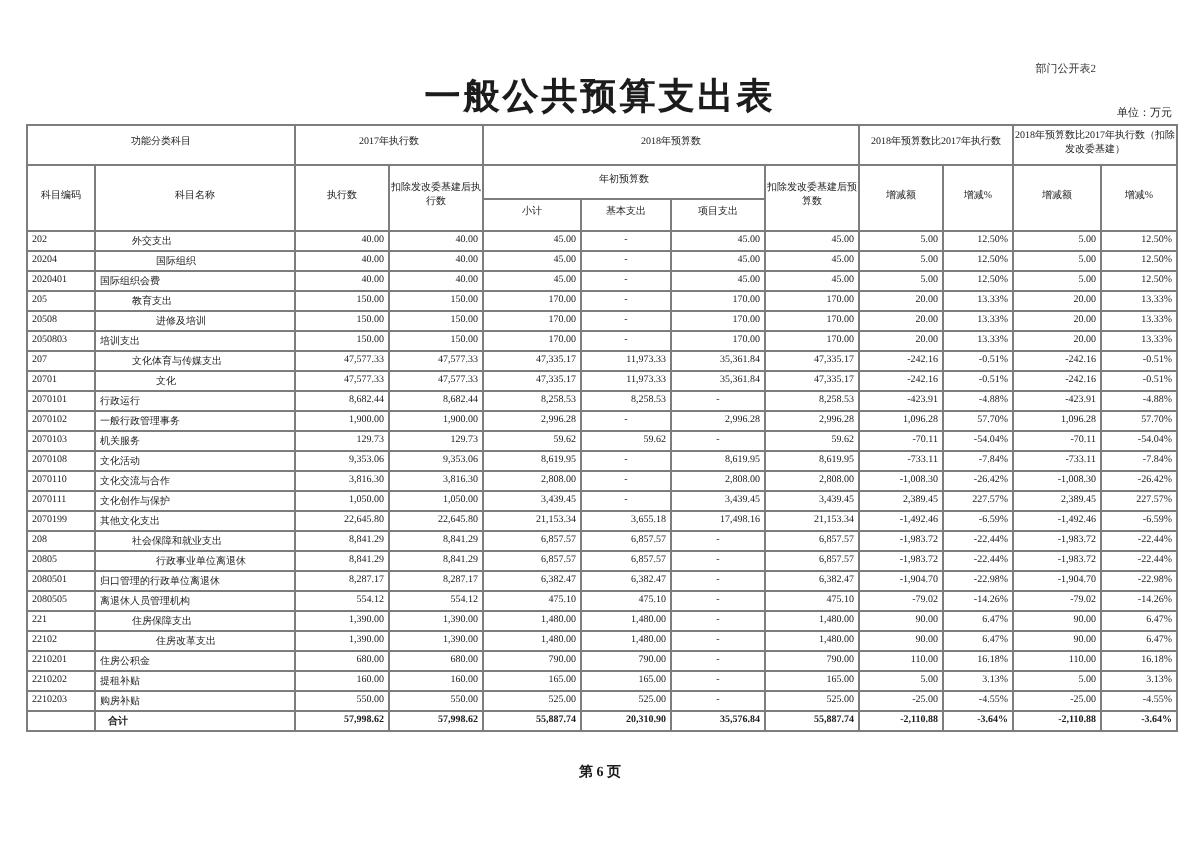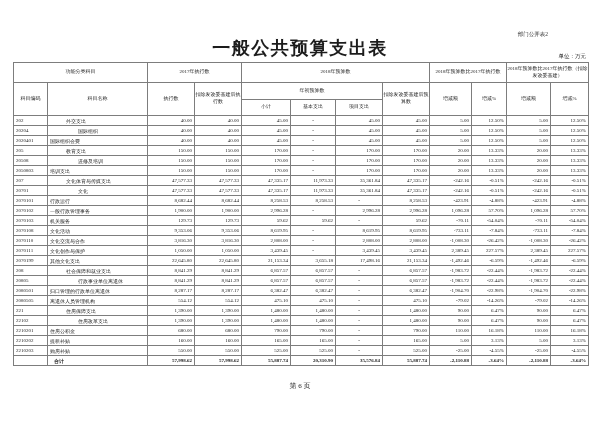--- a/index.html
+++ b/index.html
@@ -22,21 +22,21 @@
   .budget tbody td{height:9px;white-space:nowrap;vertical-align:middle;}
   td.code{text-align:left;padding-left:2px;}
   td.name{text-align:left;}
   td.name.lv1{padding-left:18px;}
   td.name.lv2{padding-left:30px;}
   td.name.lv3{padding-left:2px;}
   td.name.lv0{padding-left:6px;}
   td.num{text-align:right;padding-right:2px;}
   td.dash{text-align:center;padding-right:0;}
   tr.total td{font-weight:bold;}
-  .page-footer{position:absolute;top:381px;left:0;width:100%;text-align:center;font-size:7px;}
+  .page-footer{position:absolute;top:381px;left:0;width:100%;text-align:center;font-size:7px;font-weight:bold;}
 </style>
 </head>
 <body>
 
 <div class="page">
 
   <div class="corner-note">部门公开表2</div>
   <div class="doc-title">一般公共预算支出表</div>
   <div class="unit-note">单位：万元</div>
 

